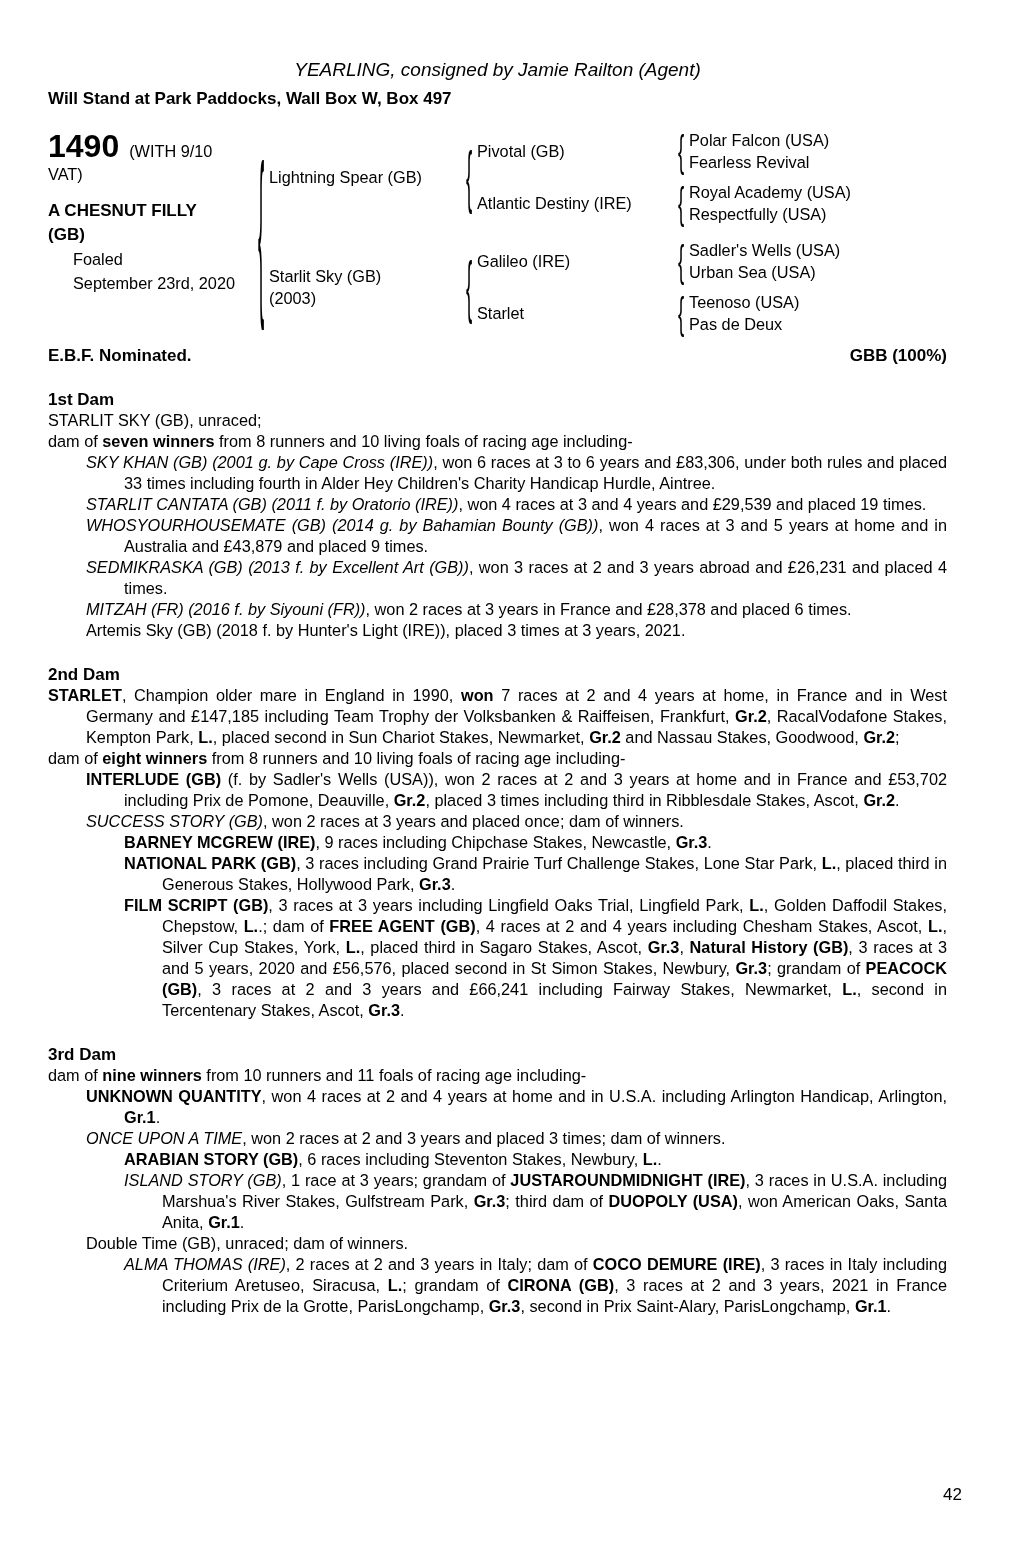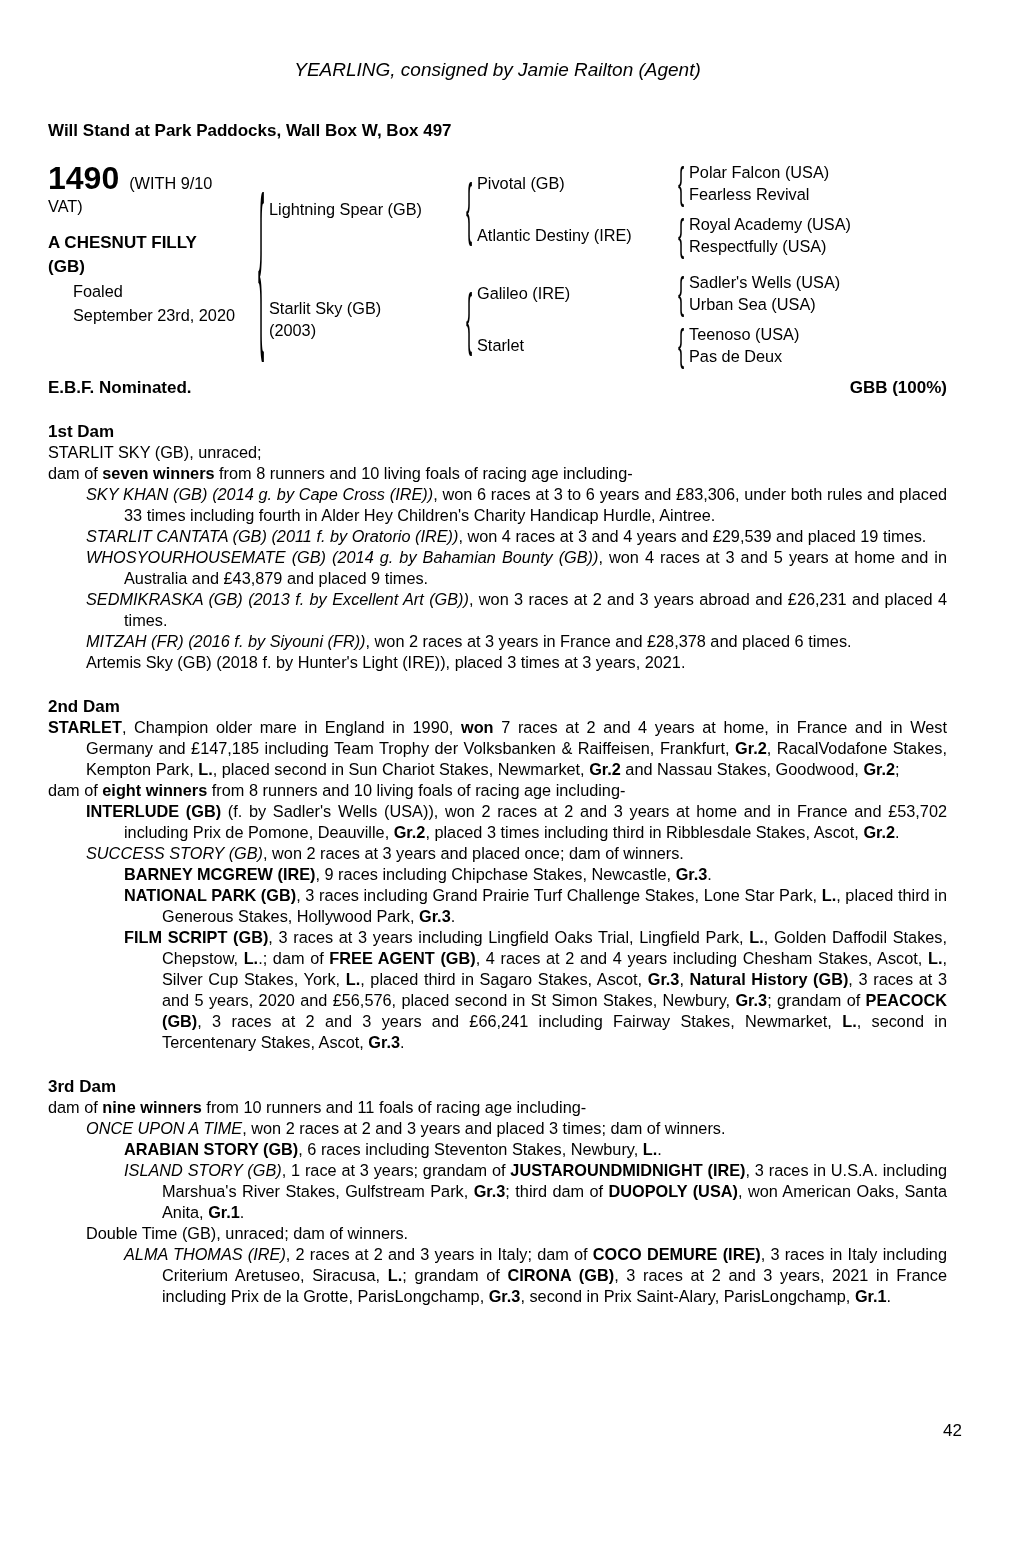--- a/index.html
+++ b/index.html
@@ -3,21 +3,21 @@
 <meta charset="utf-8">
 <style>
   html,body{margin:0;padding:0;}
   body{
     width:1024px;height:1558px;background:#ffffff;color:#000;
     font-family:"Liberation Sans","DejaVu Sans",sans-serif;
     font-size:16.3px;line-height:21px;position:relative;overflow:hidden;
   }
   .page{padding:58px 77px 0 48px;}
   .title{text-align:center;font-style:italic;font-size:19px;line-height:24px;}
-  .stand{font-weight:bold;font-size:17px;margin-top:38px;}
+  .stand{font-weight:bold;font-size:17px;margin-top:6px;}
   .lot-row{display:flex;margin-top:20px;}
   .lot-info{width:205px;flex:0 0 auto;}
   .lot-head{display:flex;align-items:baseline;gap:10px;}
   .lot-num{font-weight:bold;font-size:32px;line-height:34px;}
   .vat{font-size:16.3px;line-height:22px;}
   .desc{font-weight:bold;font-size:17px;line-height:24px;margin-top:14px;}
   .foaled-line{line-height:24px;margin-left:25px;}
   .ped-tree{display:flex;align-items:center;flex:1;}
   .stack{display:flex;flex-direction:column;}
   .gen1-stack{gap:14px;}
@@ -31,21 +31,21 @@
   .brace-md{transform:scale(.62,2.3);}
   .brace-lg{transform:scale(.62,6.1);}
   .noms{display:flex;justify-content:space-between;gap:58px;font-weight:bold;font-size:17px;margin-top:10px;}
   .sec-title{font-weight:bold;font-size:17px;margin-top:23px;}
   .para{text-align:justify;}
   .lvl0{padding-left:38px;text-indent:-38px;}
   .lvl1{padding-left:76px;text-indent:-38px;}
   .lvl2{padding-left:114px;text-indent:-38px;}
   .seg-b{font-weight:bold;}
   .seg-i{font-style:italic;}
-  .page-num{position:absolute;right:62px;top:1420px;font-size:17px;}
+  .page-num{position:absolute;right:62px;top:1484px;font-size:17px;}
 </style>
 </head>
 <body>
 
 <div class="page">
 
   <div class="title">YEARLING, consigned by Jamie Railton (Agent)</div>
 
   <div class="stand">Will Stand at Park Paddocks, Wall Box W, Box 497</div>
 
@@ -123,36 +123,37 @@
 
   <div class="noms">
     <span>E.B.F. Nominated.</span>
     <span>GBB (100%)</span>
   </div>
 
   <div>
       <div class="sec-title">1st Dam</div>
       <div class="para lvl0"><span>STARLIT SKY (GB), unraced;</span></div>
       <div class="para lvl0"><span>dam of </span><span class="seg-b">seven winners</span><span> from 8 runners and 10 living foals of racing age including-</span></div>
-      <div class="para lvl1"><span class="seg-i">SKY KHAN (GB) (2014 g. by Cape Cross (IRE))</span><span>, won 6 races at 3 to 6 years and £83,306, under both rules and placed 33 times including fourth in Alder Hey Children's Charity Handicap Hurdle, Aintree.</span></div>
+      <div class="para lvl1"><span class="seg-i">SKY KHAN (GB) (2001 g. by Cape Cross (IRE))</span><span>, won 6 races at 3 to 6 years and £83,306, under both rules and placed 33 times including fourth in Alder Hey Children's Charity Handicap Hurdle, Aintree.</span></div>
       <div class="para lvl1"><span class="seg-i">STARLIT CANTATA (GB) (2011 f. by Oratorio (IRE))</span><span>, won 4 races at 3 and 4 years and £29,539 and placed 19 times.</span></div>
       <div class="para lvl1"><span class="seg-i">WHOSYOURHOUSEMATE (GB) (2014 g. by Bahamian Bounty (GB))</span><span>, won 4 races at 3 and 5 years at home and in Australia and £43,879 and placed 9 times.</span></div>
       <div class="para lvl1"><span class="seg-i">SEDMIKRASKA (GB) (2013 f. by Excellent Art (GB))</span><span>, won 3 races at 2 and 3 years abroad and £26,231 and placed 4 times.</span></div>
       <div class="para lvl1"><span class="seg-i">MITZAH (FR) (2016 f. by Siyouni (FR))</span><span>, won 2 races at 3 years in France and £28,378 and placed 6 times.</span></div>
       <div class="para lvl1"><span>Artemis Sky (GB) (2018 f. by Hunter's Light (IRE)), placed 3 times at 3 years, 2021.</span></div>
       <div class="sec-title">2nd Dam</div>
       <div class="para lvl0"><span class="seg-b">STARLET</span><span>, Champion older mare in England in 1990, </span><span class="seg-b">won</span><span> 7 races at 2 and 4 years at home, in France and in West Germany and £147,185 including Team Trophy der Volksbanken &amp; Raiffeisen, Frankfurt, </span><span class="seg-b">Gr.2</span><span>, RacalVodafone Stakes, Kempton Park, </span><span class="seg-b">L.</span><span>, placed second in Sun Chariot Stakes, Newmarket, </span><span class="seg-b">Gr.2</span><span> and Nassau Stakes, Goodwood, </span><span class="seg-b">Gr.2</span><span>;</span></div>
       <div class="para lvl0"><span>dam of </span><span class="seg-b">eight winners</span><span> from 8 runners and 10 living foals of racing age including-</span></div>
       <div class="para lvl1"><span class="seg-b">INTERLUDE (GB)</span><span> (f. by Sadler's Wells (USA)), won 2 races at 2 and 3 years at home and in France and £53,702 including Prix de Pomone, Deauville, </span><span class="seg-b">Gr.2</span><span>, placed 3 times including third in Ribblesdale Stakes, Ascot, </span><span class="seg-b">Gr.2</span><span>.</span></div>
       <div class="para lvl1"><span class="seg-i">SUCCESS STORY (GB)</span><span>, won 2 races at 3 years and placed once; dam of winners.</span></div>
       <div class="para lvl2"><span class="seg-b">BARNEY MCGREW (IRE)</span><span>, 9 races including Chipchase Stakes, Newcastle, </span><span class="seg-b">Gr.3</span><span>.</span></div>
       <div class="para lvl2"><span class="seg-b">NATIONAL PARK (GB)</span><span>, 3 races including Grand Prairie Turf Challenge Stakes, Lone Star Park, </span><span class="seg-b">L.</span><span>, placed third in Generous Stakes, Hollywood Park, </span><span class="seg-b">Gr.3</span><span>.</span></div>
       <div class="para lvl2"><span class="seg-b">FILM SCRIPT (GB)</span><span>, 3 races at 3 years including Lingfield Oaks Trial, Lingfield Park, </span><span class="seg-b">L.</span><span>, Golden Daffodil Stakes, Chepstow, </span><span class="seg-b">L.</span><span>.; dam of </span><span class="seg-b">FREE AGENT (GB)</span><span>, 4 races at 2 and 4 years including Chesham Stakes, Ascot, </span><span class="seg-b">L.</span><span>, Silver Cup Stakes, York, </span><span class="seg-b">L.</span><span>, placed third in Sagaro Stakes, Ascot, </span><span class="seg-b">Gr.3</span><span>, </span><span class="seg-b">Natural History (GB)</span><span>, 3 races at 3 and 5 years, 2020 and £56,576, placed second in St Simon Stakes, Newbury, </span><span class="seg-b">Gr.3</span><span>; grandam of </span><span class="seg-b">PEACOCK (GB)</span><span>, 3 races at 2 and 3 years and £66,241 including Fairway Stakes, Newmarket, </span><span class="seg-b">L.</span><span>, second in Tercentenary Stakes, Ascot, </span><span class="seg-b">Gr.3</span><span>.</span></div>
       <div class="sec-title">3rd Dam</div>
       <div class="para lvl0"><span>dam of </span><span class="seg-b">nine winners</span><span> from 10 runners and 11 foals of racing age including-</span></div>
+      <div class="para lvl1"><span class="seg-b">UNKNOWN QUANTITY</span><span>, won 4 races at 2 and 4 years at home and in U.S.A. including Arlington Handicap, Arlington, </span><span class="seg-b">Gr.1</span><span>.</span></div>
       <div class="para lvl1"><span class="seg-i">ONCE UPON A TIME</span><span>, won 2 races at 2 and 3 years and placed 3 times; dam of winners.</span></div>
       <div class="para lvl2"><span class="seg-b">ARABIAN STORY (GB)</span><span>, 6 races including Steventon Stakes, Newbury, </span><span class="seg-b">L.</span><span>.</span></div>
       <div class="para lvl2"><span class="seg-i">ISLAND STORY (GB)</span><span>, 1 race at 3 years; grandam of </span><span class="seg-b">JUSTAROUNDMIDNIGHT (IRE)</span><span>, 3 races in U.S.A. including Marshua's River Stakes, Gulfstream Park, </span><span class="seg-b">Gr.3</span><span>; third dam of </span><span class="seg-b">DUOPOLY (USA)</span><span>, won American Oaks, Santa Anita, </span><span class="seg-b">Gr.1</span><span>.</span></div>
       <div class="para lvl1"><span>Double Time (GB), unraced; dam of winners.</span></div>
       <div class="para lvl2"><span class="seg-i">ALMA THOMAS (IRE)</span><span>, 2 races at 2 and 3 years in Italy; dam of </span><span class="seg-b">COCO DEMURE (IRE)</span><span>, 3 races in Italy including Criterium Aretuseo, Siracusa, </span><span class="seg-b">L.</span><span>; grandam of </span><span class="seg-b">CIRONA (GB)</span><span>, 3 races at 2 and 3 years, 2021 in France including Prix de la Grotte, ParisLongchamp, </span><span class="seg-b">Gr.3</span><span>, second in Prix Saint-Alary, ParisLongchamp, </span><span class="seg-b">Gr.1</span><span>.</span></div>
     </div>
 
 </div>
 
 <div class="page-num">42</div>

